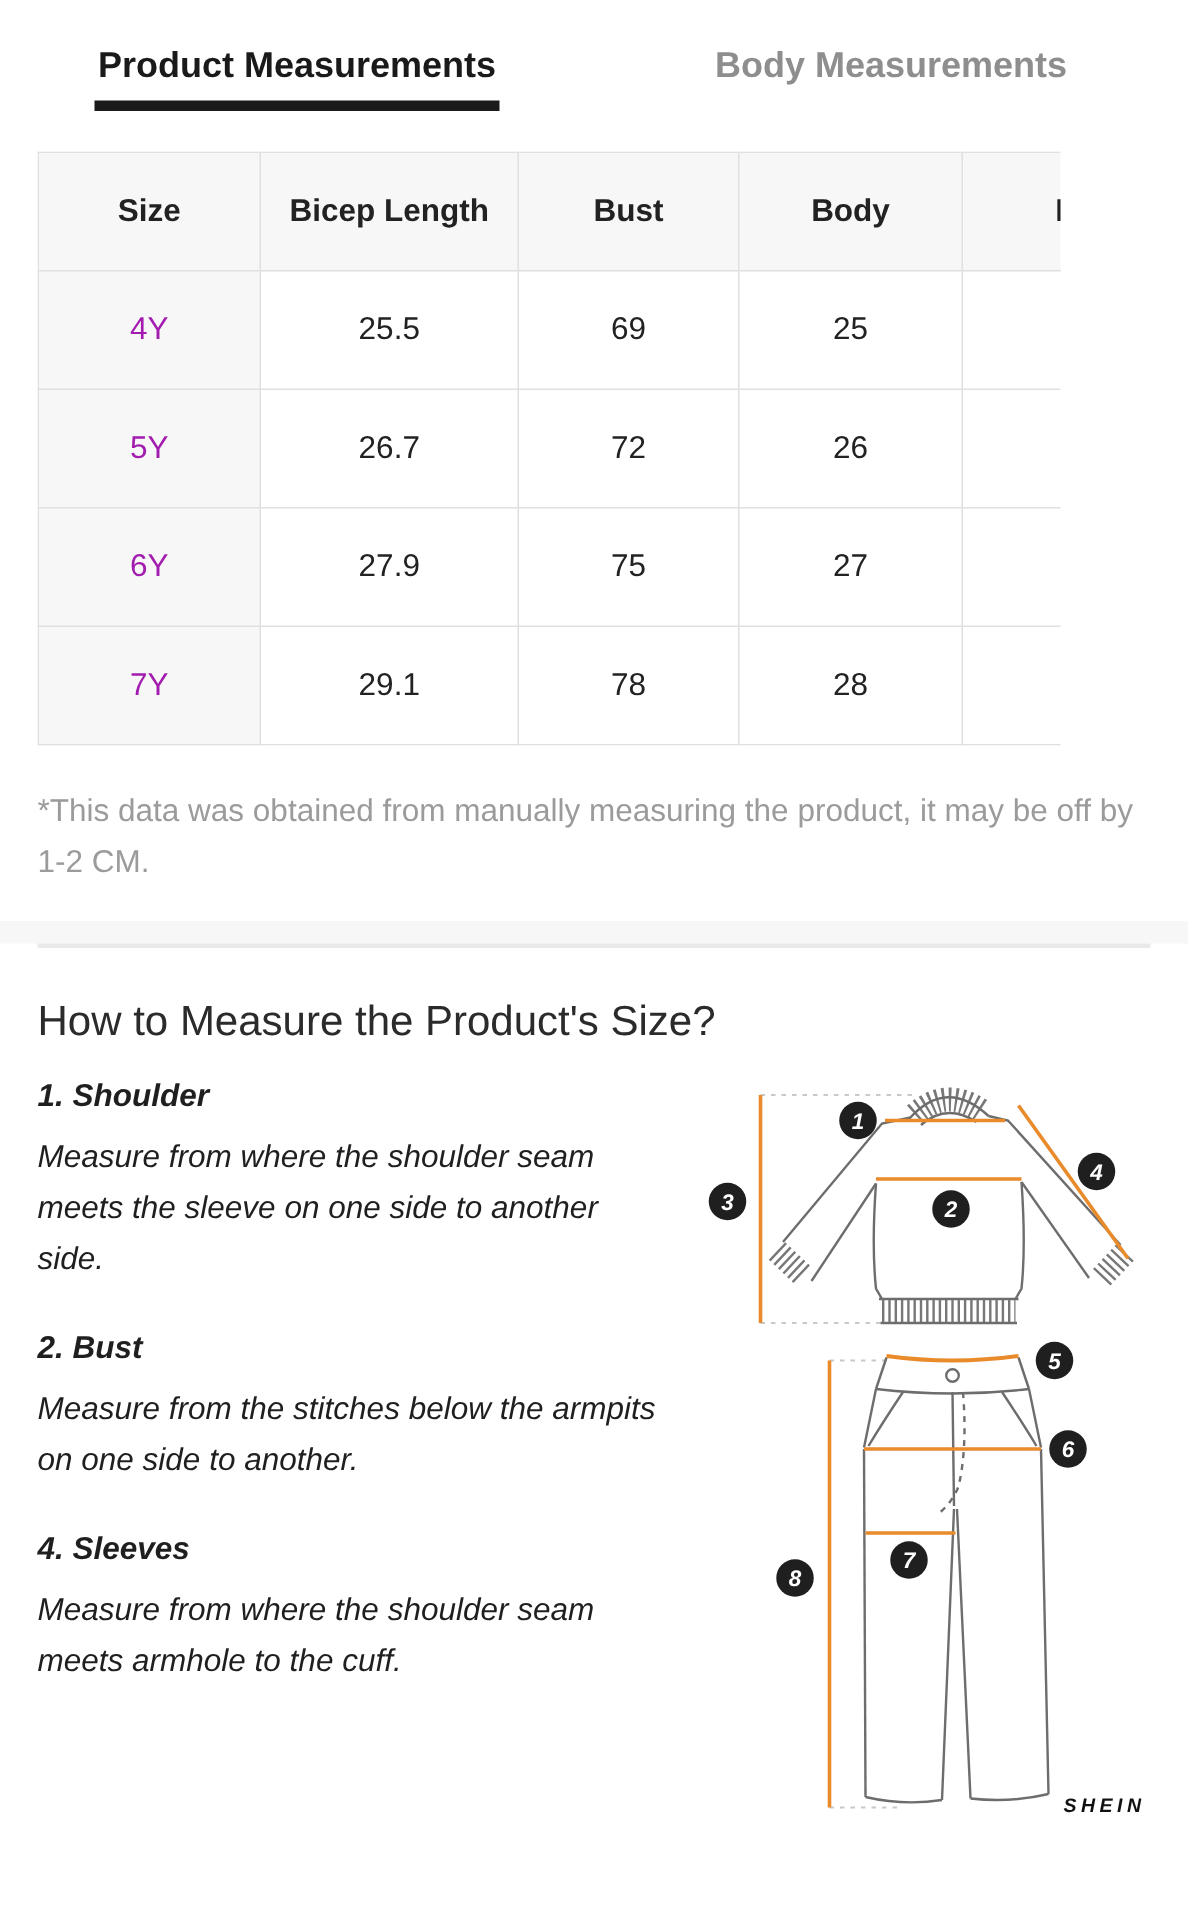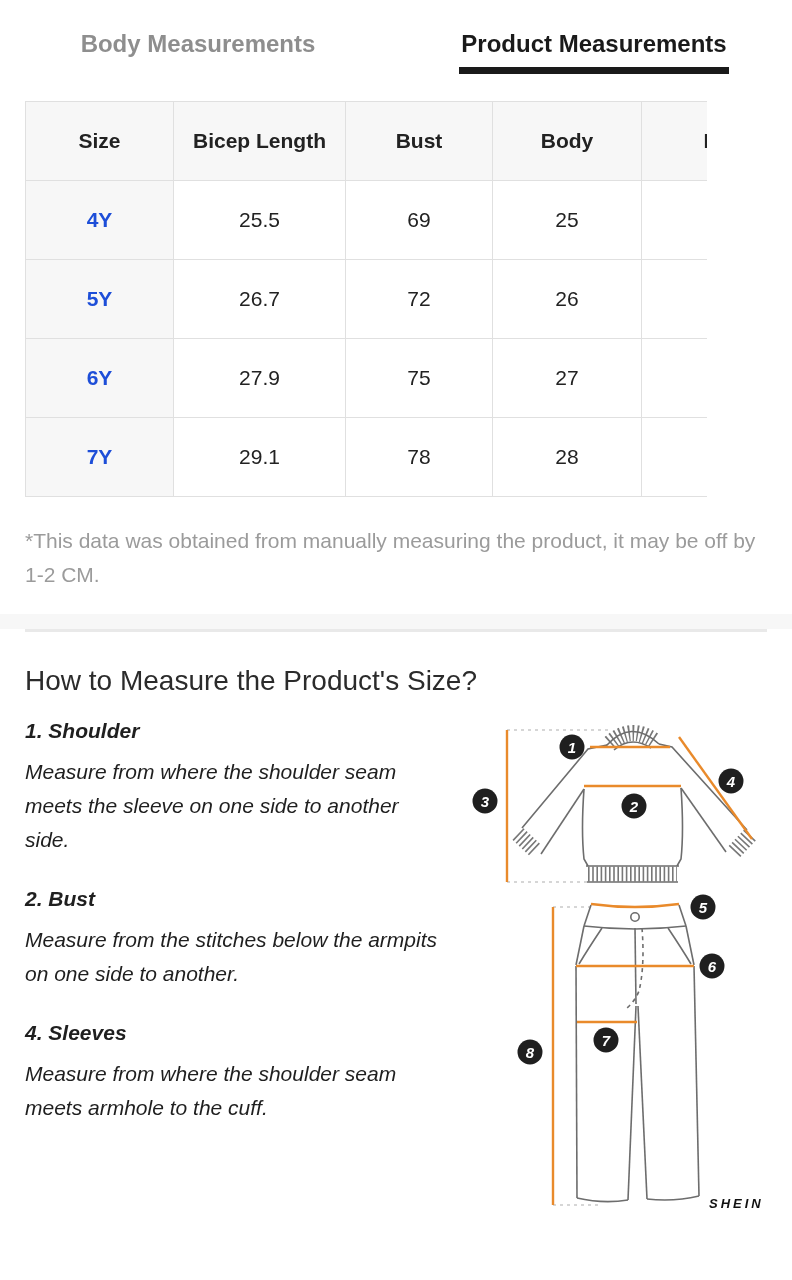--- a/index.html
+++ b/index.html
@@ -11,45 +11,45 @@
   .tabs{display:flex;padding-top:30px;}
   .tab{flex:1;text-align:center;font-size:24px;font-weight:bold;color:#8e8e8e;cursor:pointer;}
   .tab.active{color:#1a1a1a;}
   .tab.active .tab-label{display:inline-block;padding:0 2px 9px 2px;border-bottom:7px solid #1a1a1a;}
   
   .table-clip{margin:27px 0 0 25px;width:682px;overflow:hidden;}
   table{border-collapse:collapse;table-layout:fixed;width:810px;}
   col.c-size{width:148px}col.c-bicep{width:172px}col.c-bust{width:147px}col.c-cuff{width:149px}col.c-len{width:194px}
   th,td{border:1px solid #e0e0e0;text-align:center;vertical-align:middle;font-size:21px;height:78px;padding:0;}
   thead th{background:#f7f7f7;font-weight:bold;color:#222;}
-  tbody th{background:#f7f7f7;font-weight:bold;color:#1d4ed8;}
+  tbody th{background:#f7f7f7;font-weight:normal;color:#a21caf;}
   tbody td{background:#ffffff;font-weight:normal;color:#222;}
   
   .disclaimer{margin:27px 25px 0 25px;max-width:742px;font-size:21px;line-height:34px;color:#9b9b9b;}
   
   .divider-band{margin-top:22px;height:15px;background:#f7f7f7;}
   .divider-line{margin:0 25px;height:3px;background:#e9e9e9;}
   
   .howto-title{margin:33px 25px 0 25px;font-size:28px;font-weight:400;color:#2b2b2b;}
   .howto-body{display:flex;padding:16px 0 0 25px;font-style:italic;}
   .steps{width:435px;flex:none;}
   .step-label{font-size:21px;font-weight:bold;color:#1f1f1f;margin:30px 0 0 0;}
   .step-label.first{margin-top:6px;}
   .step-desc{font-size:21px;line-height:34px;color:#1f1f1f;margin:12px 0 0 0;max-width:420px;}
   .figure{width:332px;flex:none;margin-top:-2px;}
 </style>
 </head>
 <body>
 
 <div class="tabs">
+  <div class="tab active">
+    <span class="tab-label">Product Measurements</span>
+  </div>
   <div class="tab">
     <span class="tab-label">Body Measurements</span>
-  </div>
-  <div class="tab active">
-    <span class="tab-label">Product Measurements</span>
   </div>
 </div>
 
 <div class="table-clip">
   <table>
     <colgroup>
         <col class="c-size">
         <col class="c-bicep">
         <col class="c-bust">
         <col class="c-cuff">

